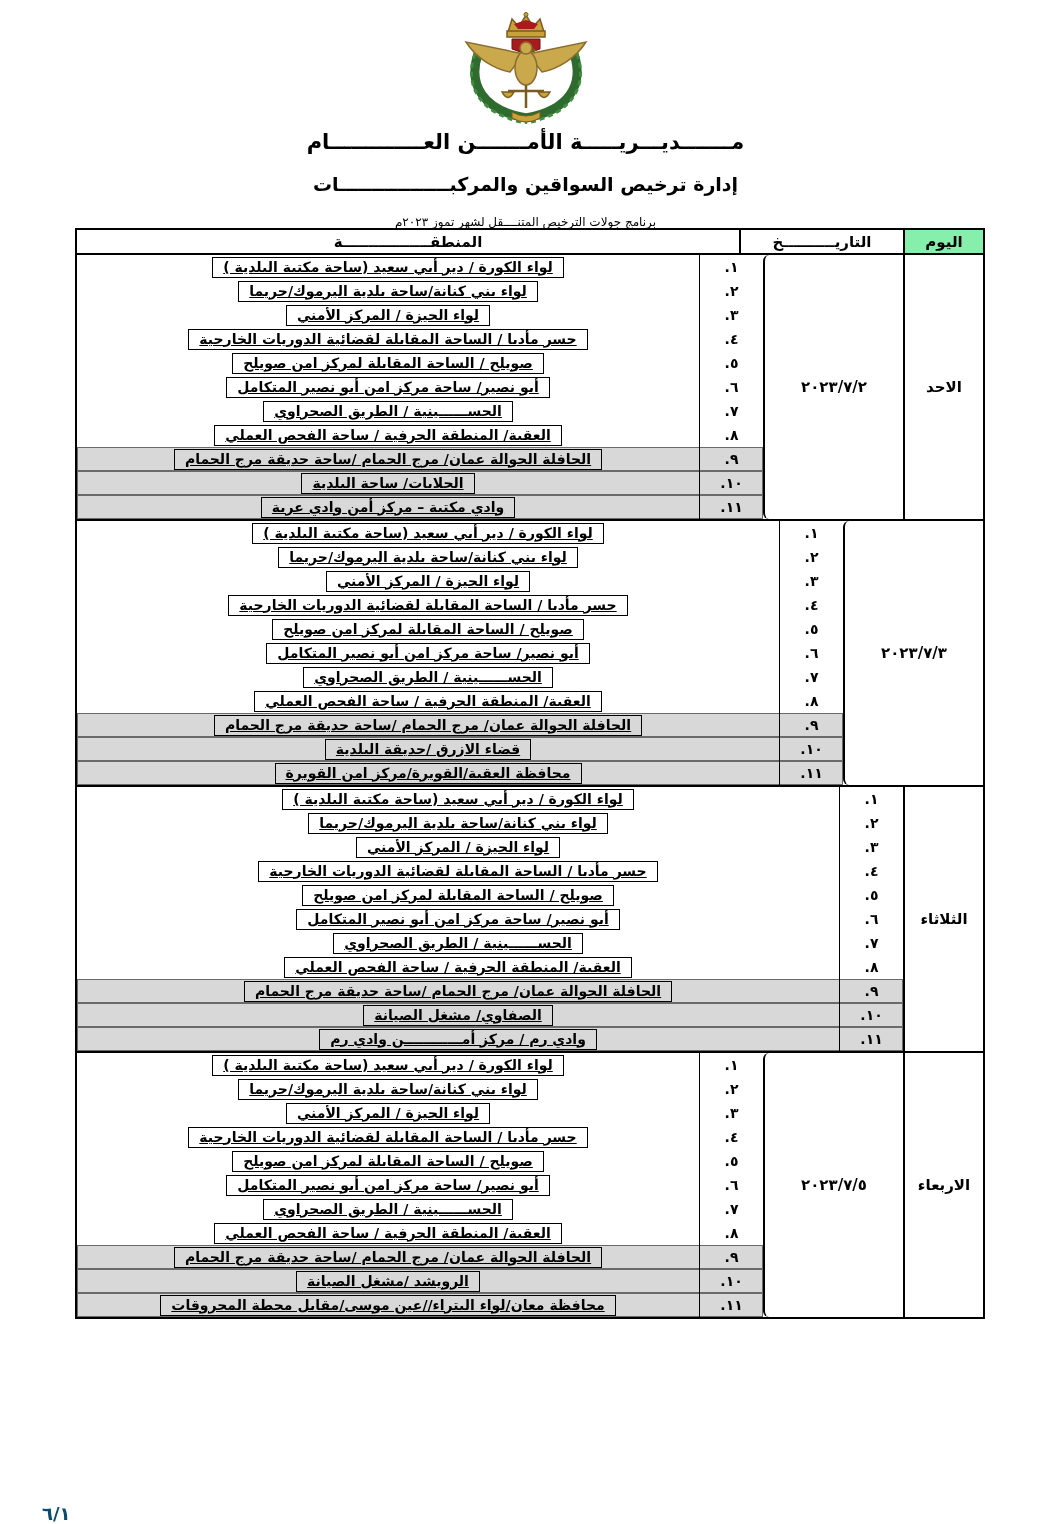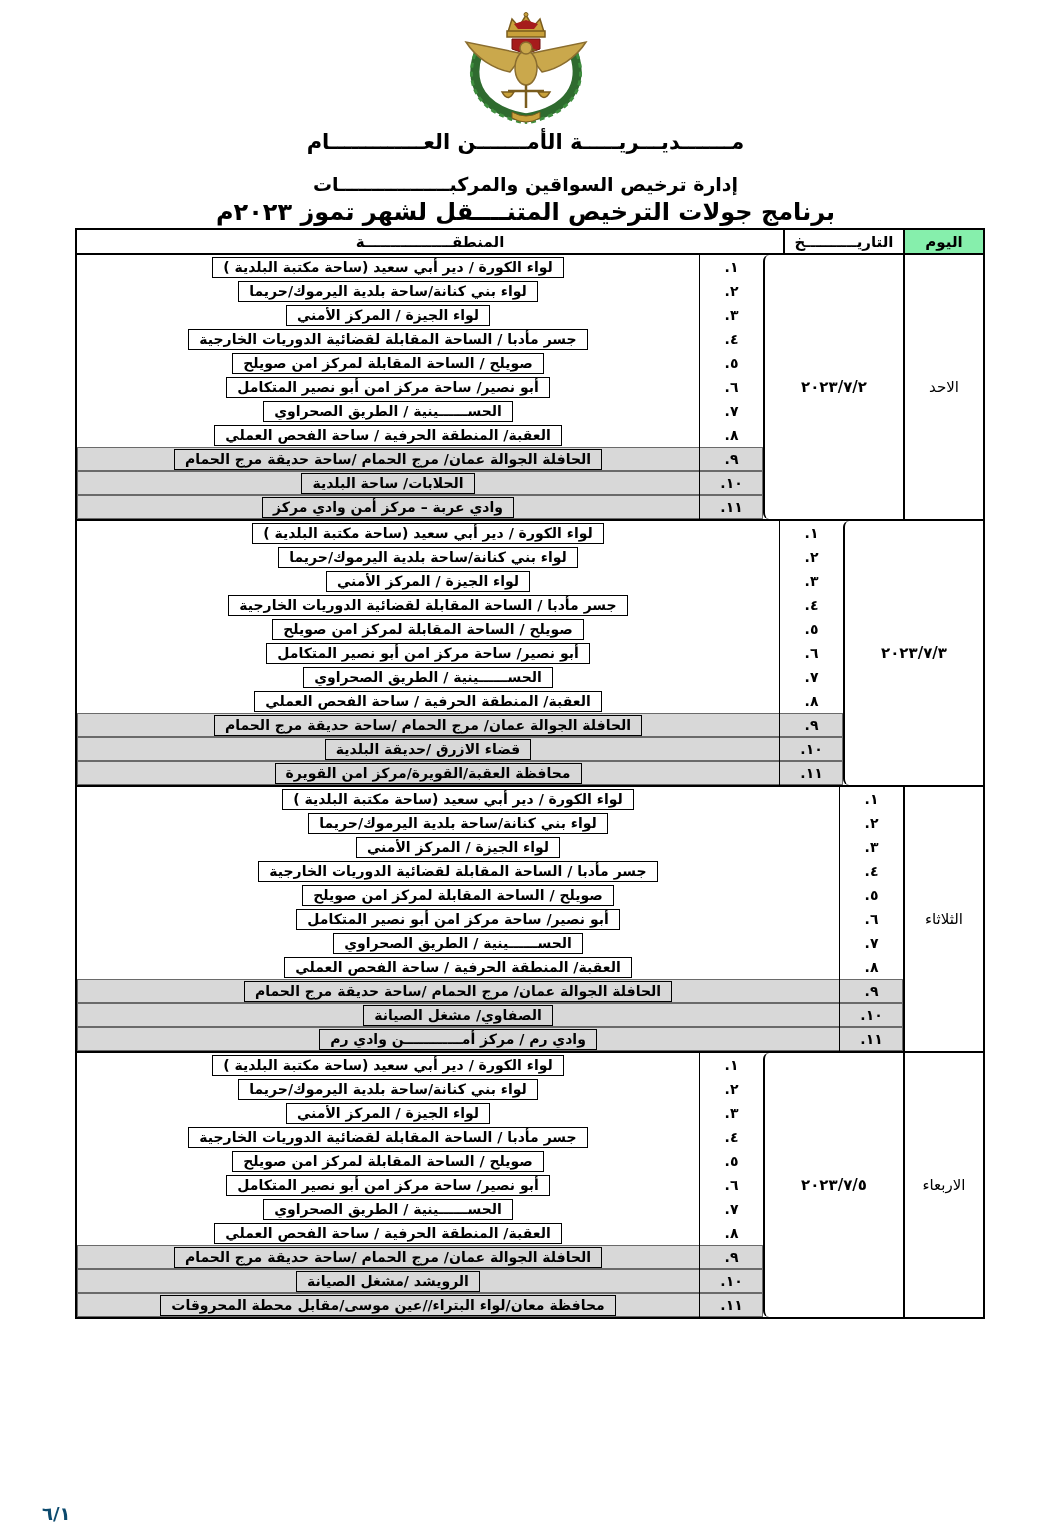--- a/index.html
+++ b/index.html
@@ -9,46 +9,46 @@
     position: relative;
     font-family: "DejaVu Sans", sans-serif;
     direction: rtl;
     overflow: hidden;
     color:#000;
   }
   .doc-header { position:absolute; top:12px; left:0; right:0; text-align:center; }
   .logo-wrap { display:inline-block; line-height:0; }
   .title1 { font-size:21px; font-weight:bold; margin-top:2px; letter-spacing:0.5px; }
   .title2 { font-size:19px; font-weight:bold; margin-top:19px; }
-  .title3 { font-size:24px; font-weight:bold; margin-top:3px; }
+  .title3 { font-size:12px; font-weight:normal; margin-top:20px; }
 
   .schedule {
     position:absolute; top:228px; right:66px; width:910px;
     border:2px solid #000; background:#fff;
   }
   .thead { display:flex; border-bottom:2px solid #000; height:25px; }
   .th { display:flex; align-items:center; justify-content:center;
         font-weight:bold; font-size:15px; white-space:nowrap; overflow:hidden; }
   .th-day  { width:80px;  background:#86efac; border-left:2px solid #000; }
-  .th-date { width:120px; border-left:2px solid #000; }
+  .th-date { width:164px; border-left:2px solid #000; }
   .th-area { flex:1; }
 
   .group { display:flex; border-bottom:2px solid #000; }
   .group:last-child { border-bottom:none; }
   .day-cell  { width:80px;  border-left:2px solid #000; display:flex; align-items:center; justify-content:center;
-               font-weight:normal; font-size:15px; }
+               font-weight:bold; font-size:15px; }
   .date-cell { width:140px; border-left:2px solid #000; display:flex; align-items:center; justify-content:center;
                font-weight:bold; font-size:15px;border-radius:6px; }
   .rows { flex:1; display:flex; flex-direction:column; }
 
   .arearow { display:flex; height:24px; align-items:stretch; }
   .arearow.shaded { background:#d8d8d8; box-shadow: inset 0 0 0 1px #6a6a6a; }
   .numcell { width:64px; border-left:1.5px solid #000; display:flex; align-items:center; justify-content:center;
              font-weight:bold; font-size:14px; }
-  .areacell { flex:1; display:flex; align-items:center; justify-content:center; }
+  .areacell { flex:1; display:flex; align-items:center; justify-content:center;text-decoration:underline; }
   .areabox { display:inline-block; border:1px solid #000; padding:0 10px; font-size:14px; font-weight:bold;
              line-height:19px; white-space:nowrap; max-width:98%; overflow:hidden; }
 
   .page-number { position:absolute; left:42px; bottom:0; color:#0c4a6e; font-size:18px; font-weight:bold;
                  direction:ltr; }
 </style>
 </head>
 <body>
 
 <div class="doc-header">
@@ -154,21 +154,21 @@
           </div>
           <div class="arearow shaded">
             <div class="numcell">١٠.</div>
             <div class="areacell">
               <span class="areabox">الحلابات/ ساحة البلدية</span>
             </div>
           </div>
           <div class="arearow shaded">
             <div class="numcell">١١.</div>
             <div class="areacell">
-              <span class="areabox">وادي عربة – مركز أمن وادي مركز</span>
+              <span class="areabox">وادي مكتبة – مركز أمن وادي عربة</span>
             </div>
           </div>
         </div>
   </div>
 
   <div class="group">
     <div class="date-cell">٢٠٢٣/٧/٣</div>
     <div class="rows">
           <div class="arearow">
             <div class="numcell">١.</div>

